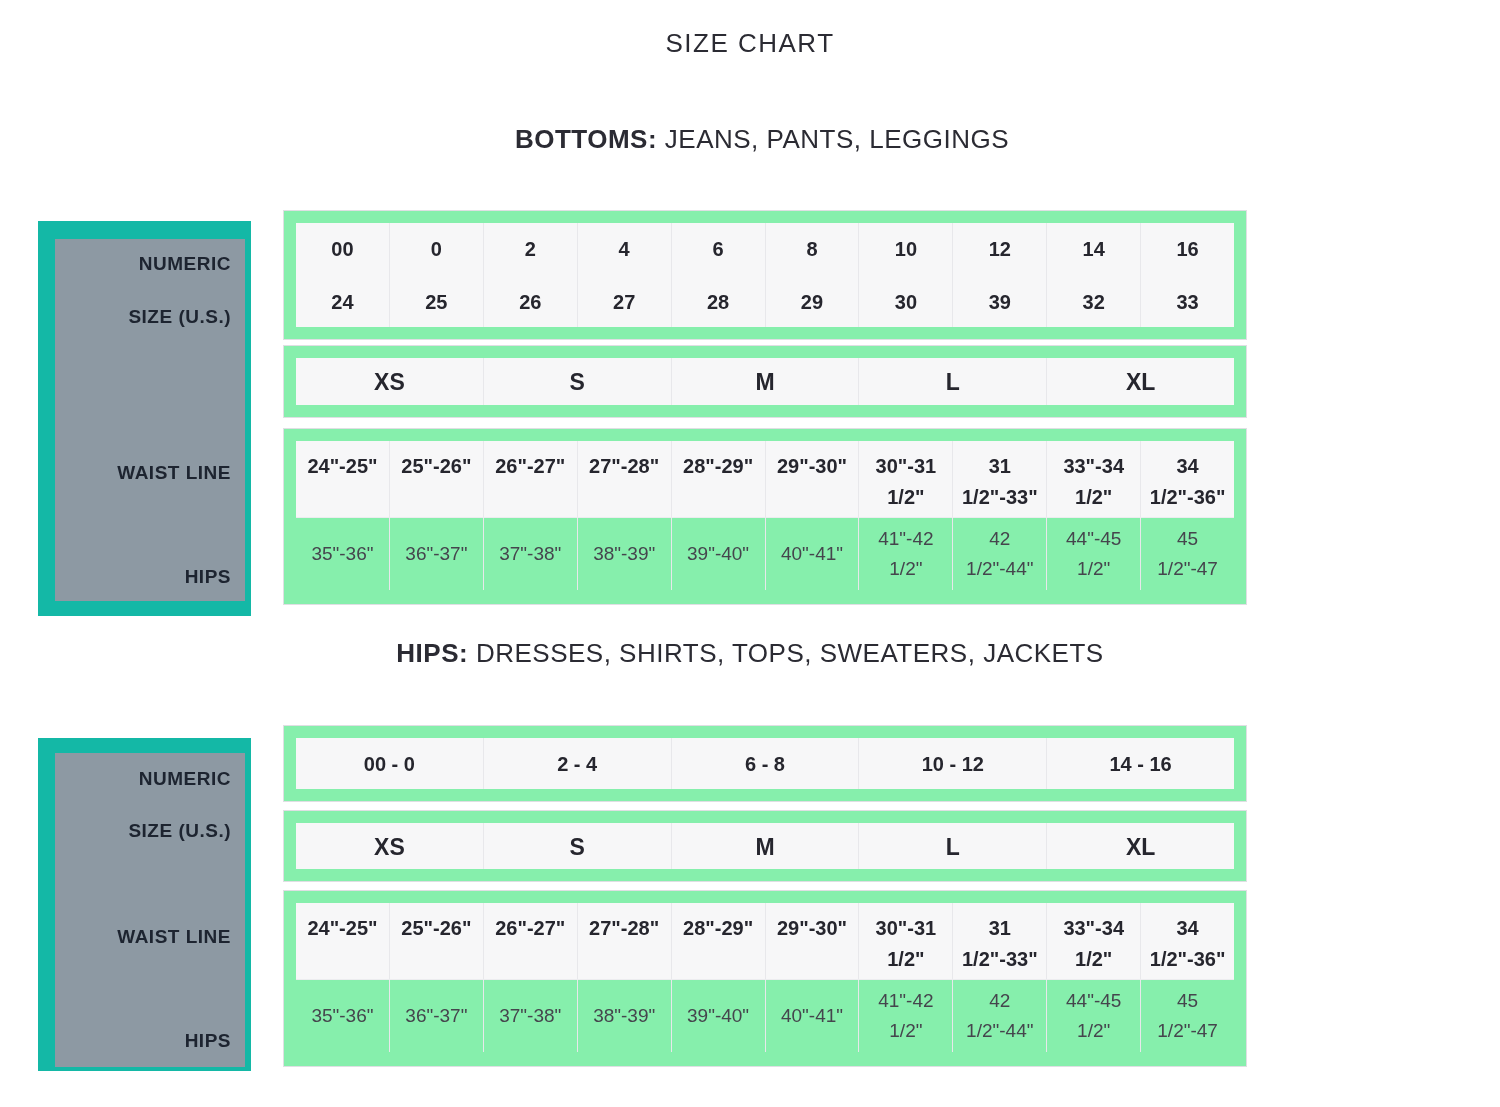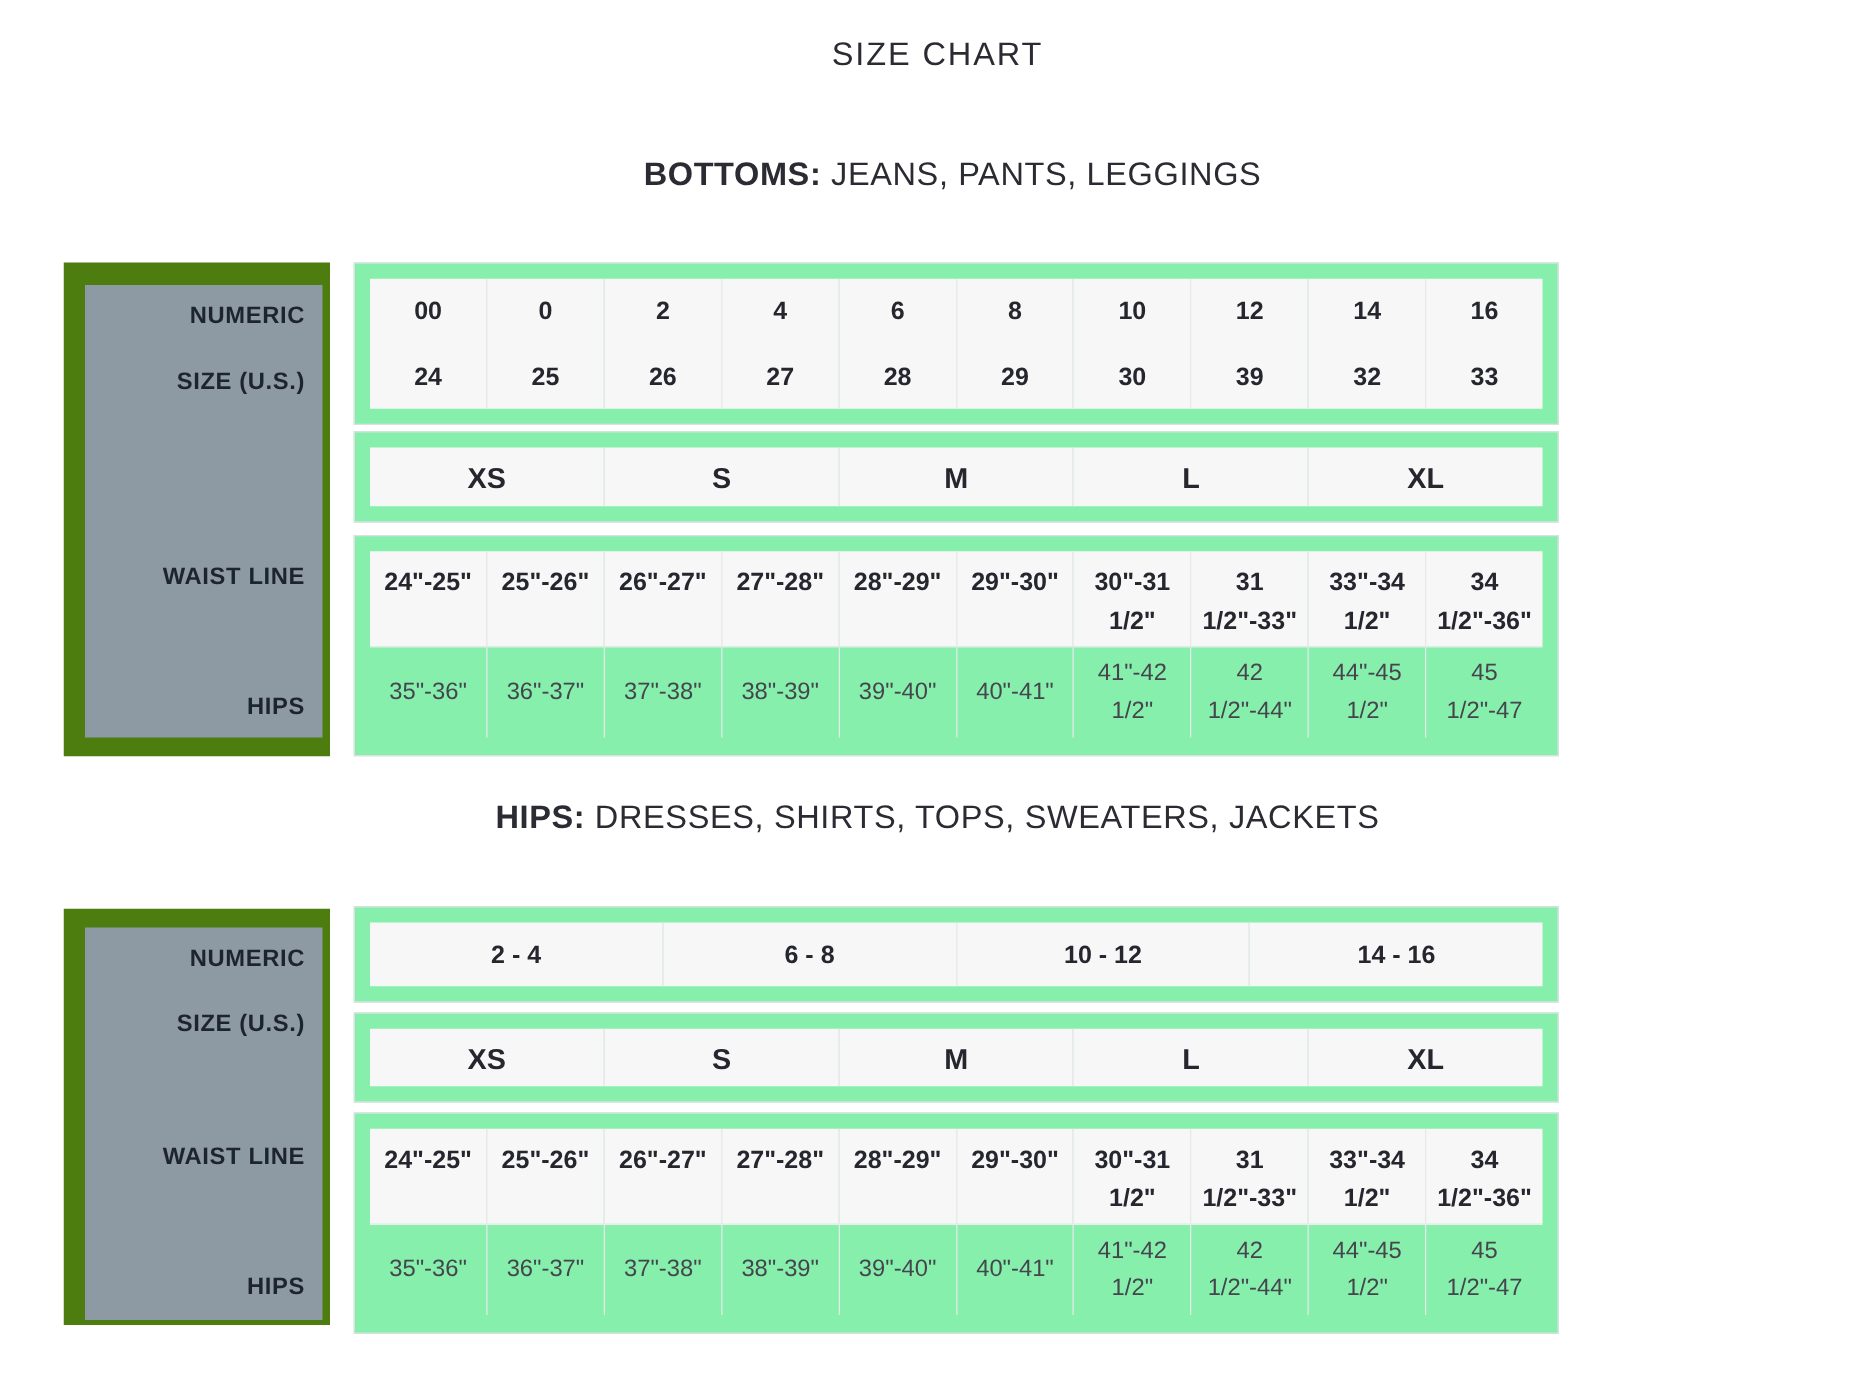--- a/index.html
+++ b/index.html
@@ -20,22 +20,23 @@
     position: absolute; left: 0; width: 1500px;
     text-align: center; font-size: 26px; letter-spacing: 0.5px;
     color: #2b2b33; font-weight: 400;
   }
   .section-heading .hb { font-weight: 700; }
   #bottoms-heading { top: 124px; padding-left: 24px; }
   #tops-heading { top: 638px; }
 
   
   .side-panel {
-    position: absolute; left: 51px; width: 213px;
-    background: #4d7c0f;
+    position: absolute; left: 38px; width: 213px;
+    background: #14b8a6;
+    margin-top: 11px;
   }
   #bottoms-panel { top: 210px; height: 395px; }
   #tops-panel { top: 727px; height: 333px; }
   .side-box {
     position: absolute; left: 17px; width: 190px;
     background: #8d99a3;
   }
   #bottoms-box { top: 18px; height: 362px; }
   #tops-box { top: 15px; height: 314px; }
   .side-label {
@@ -206,20 +207,23 @@
     <div class="side-label" style="top:14px">NUMERIC</div>
     <div class="side-label" style="top:66px">SIZE (U.S.)</div>
     <div class="side-label" style="top:172px">WAIST LINE</div>
     <div class="side-label" style="top:276px">HIPS</div>
   </div>
 </div>
 
 <div class="card single-row" id="tops-numeric-card">
   <div class="cells">
       <div class="cell">
+        <div class="line">00 - 0</div>
+      </div>
+      <div class="cell">
         <div class="line">2 - 4</div>
       </div>
       <div class="cell">
         <div class="line">6 - 8</div>
       </div>
       <div class="cell">
         <div class="line">10 - 12</div>
       </div>
       <div class="cell">
         <div class="line">14 - 16</div>

